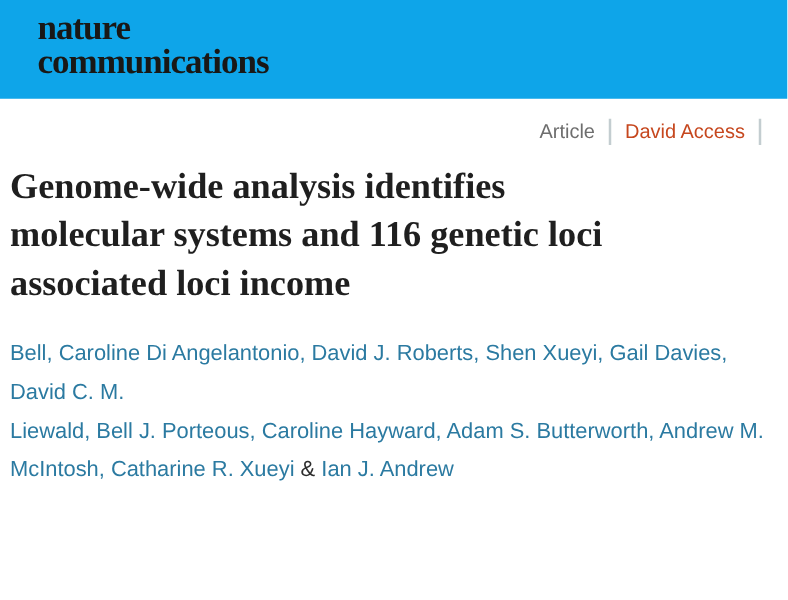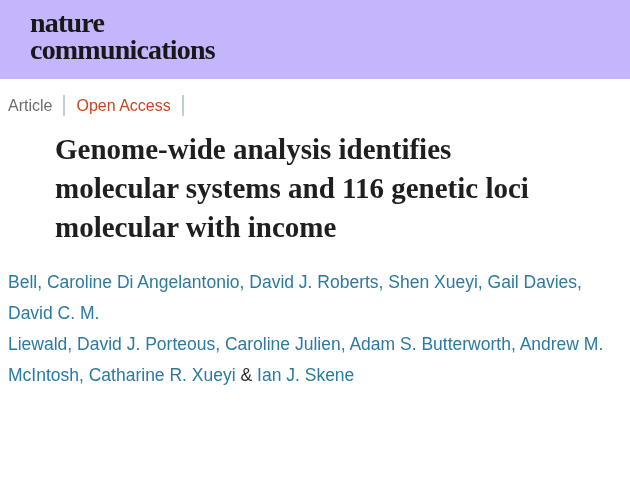--- a/index.html
+++ b/index.html
@@ -5,21 +5,21 @@
   * { margin: 0; padding: 0; box-sizing: border-box; }
   html, body { width: 630px; height: 480px; overflow: hidden; }
   body {
     font-family: "Liberation Sans", "DejaVu Sans", sans-serif;
     background: #ffffff;
     color: #232323;
   }
 
   
   .brand-band {
-    background: #c4b5fd;
+    background: #0ea5e9;
     height: 79px;
     padding: 9px 0 0 30px;
   }
   .brand-logo {
     font-family: "Liberation Serif", "DejaVu Serif", serif;
     font-weight: 700;
     font-size: 28px;
     line-height: 27px;
     letter-spacing: -0.8px;
     color: #191816;
@@ -28,38 +28,38 @@
   }
 
   
   .content { padding: 16px 10px 0 8px; }
 
   .meta-row {
     display: flex;
     align-items: center;
     font-size: 16px;
     margin-bottom: 14px;
+    justify-content: flex-end;
   }
   .meta-row .vsep {
     width: 2px; height: 21px;
     background: #c3cdd0;
     margin: 0 11px;
   }
   .meta-type { color: #6e6e6e; }
   .meta-access { color: #c6471e; cursor: pointer; }
   .meta-published { color: #19718f; }
 
   .article-title {
     font-family: "Liberation Serif", "DejaVu Serif", serif;
     font-weight: 700;
     font-size: 29px;
     line-height: 39px;
     color: #1f1f1f;
     margin-bottom: 20px;
-    margin-left: 47px;
   }
 
   .authors {
     font-size: 17.5px;
     line-height: 31px;
     color: #2b7aa1;
     margin-bottom: 12px;
   }
   .authors .author-line { cursor: pointer; }
   .envelope-icon {
@@ -77,33 +77,33 @@
     <div>nature</div>
     <div>communications</div>
   </div>
 </div>
 
 <div class="content">
 
   <div class="meta-row">
     <span class="meta-type">Article</span>
     <span class="vsep"></span>
-    <span class="meta-access">Open Access</span>
+    <span class="meta-access">David Access</span>
     <span class="vsep"></span>
   </div>
 
   <h1 class="article-title">
     <div>Genome-wide analysis identifies</div>
     <div>molecular systems and 116 genetic loci</div>
-    <div>molecular with income</div>
+    <div>associated loci income</div>
   </h1>
 
   <div class="authors">
     <div class="author-line">Bell, Caroline Di Angelantonio, David J. Roberts, Shen Xueyi, Gail Davies, David C. M.</div>
-    <div class="author-line">Liewald, David J. Porteous, Caroline Julien, Adam S. Butterworth, Andrew M.</div>
+    <div class="author-line">Liewald, Bell J. Porteous, Caroline Hayward, Adam S. Butterworth, Andrew M.</div>
     <div class="author-line">
       <span>McIntosh, Catharine R. Xueyi</span>
       <span class="amp">&amp;</span>
-      <span>Ian J. Skene</span>
+      <span>Ian J. Andrew</span>
     </div>
   </div>
 
 </div>
 
 </body></html>

